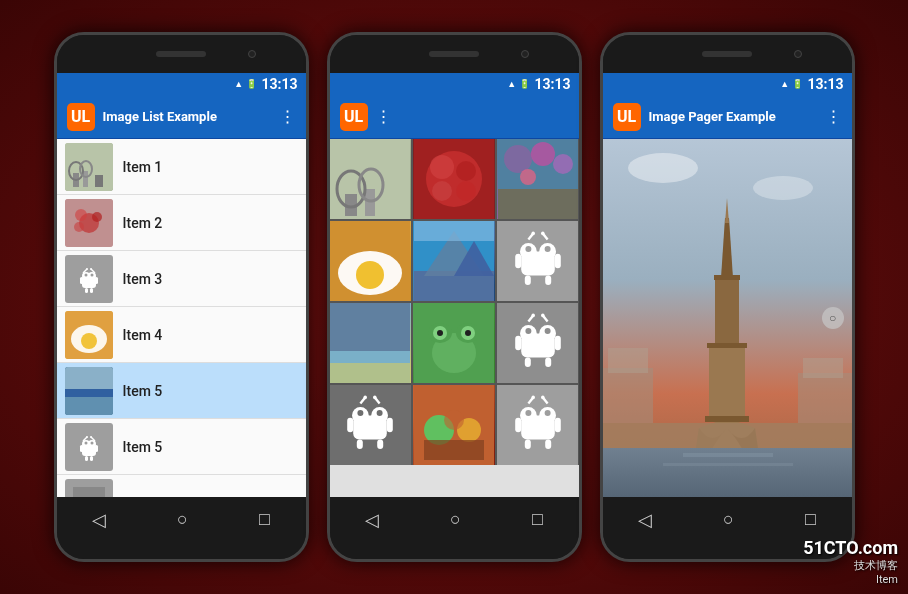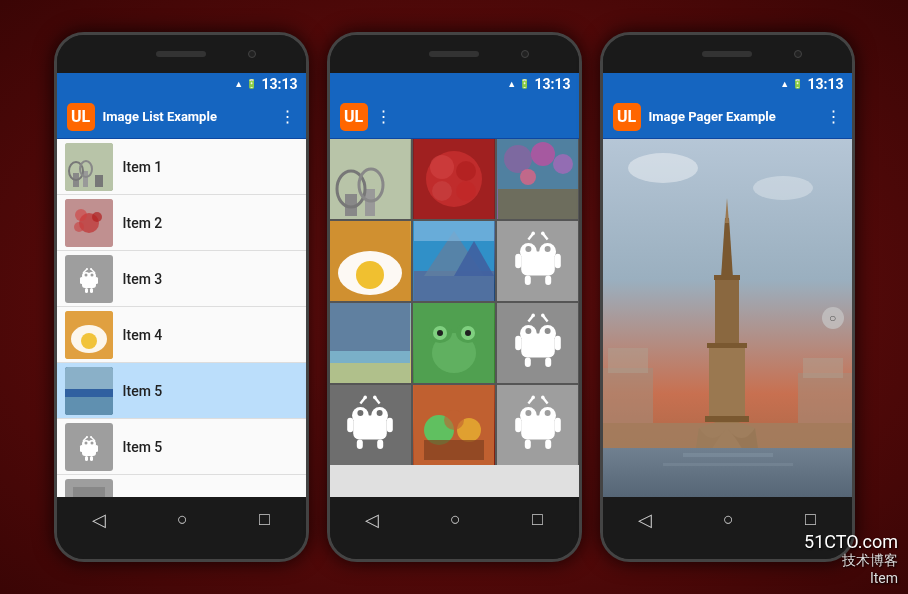--- a/index.html
+++ b/index.html
@@ -21,22 +21,22 @@
     .watermark {
       position: absolute;
       bottom: 8px;
       right: 10px;
       color: #fff;
       font-size: 11px;
       text-align: right;
       text-shadow: 1px 1px 2px #000;
       z-index: 100;
     }
-    .watermark .site { font-size: 18px; font-weight: normal; color: #fff; text-align: right; }
-    .watermark .sub { font-size: 14px; color: #ddd; }
+    .watermark .site { font-size: 18px; font-weight: bold; color: #fff; text-align: right; }
+    .watermark .sub { font-size: 11px; color: #ddd; }
 
     
     .phone {
       width: 255px;
       height: 530px;
       background: #1a1a1a;
       border-radius: 30px;
       border: 3px solid #444;
       box-shadow: 0 0 20px rgba(0,0,0,0.8), inset 0 0 5px rgba(255,255,255,0.05);
       display: flex;

